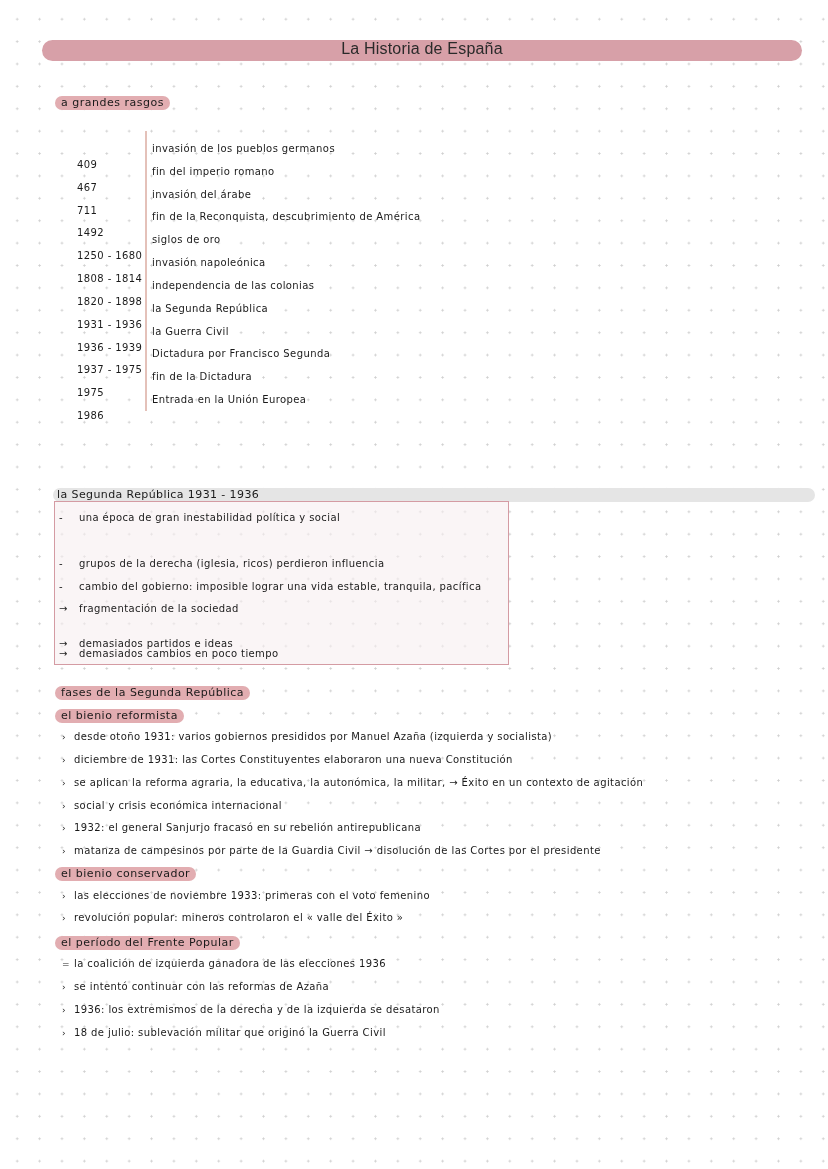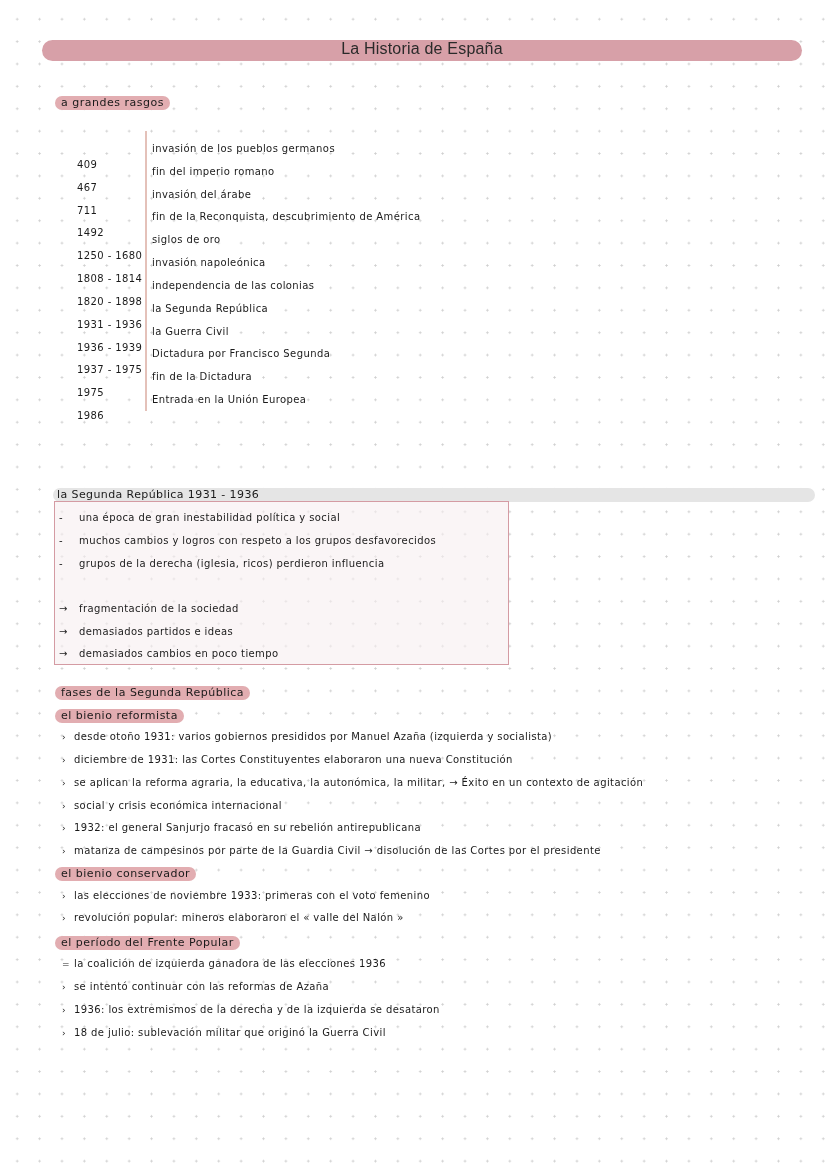--- a/index.html
+++ b/index.html
@@ -102,38 +102,38 @@
   <div class="tl-row" style="top:394px">
       <span class="tl-year">1986</span>
       <span class="tl-event">Entrada en la Unión Europea</span>
     </div>
 </div>
 
 <div class="rep-bar">la Segunda República 1931 - 1936</div>
 
 <div class="box">
   <div class="box-item" style="top:10px"><span class="mk">-</span><span>una época de gran inestabilidad política y social</span></div>
-  <div class="box-item" style="top:33px"><span class="mk">-</span><span>muchos cambios y logros con respeto a los grupos desfavorecidos</span></div>
   <div class="box-item" style="top:56px"><span class="mk">-</span><span>grupos de la derecha (iglesia, ricos) perdieron influencia</span></div>
+  <div class="box-item" style="top:79px"><span class="mk">-</span><span>cambio del gobierno: imposible lograr una vida estable, tranquila, pacífica</span></div>
   <div class="box-item" style="top:101px"><span class="mk">→</span><span>fragmentación de la sociedad</span></div>
-  <div class="box-item" style="top:124px"><span class="mk">→</span><span>demasiados partidos e ideas</span></div>
+  <div class="box-item" style="top:136px"><span class="mk">→</span><span>demasiados partidos e ideas</span></div>
   <div class="box-item" style="top:146px"><span class="mk">→</span><span>demasiados cambios en poco tiempo</span></div>
 </div>
 
 <span class="hl" style="left:55px; top:686px;">fases de la Segunda República</span>
 
 <span class="hl" style="left:55px; top:709px;">el bienio reformista</span>
 <div class="line" style="left:62px; top:731px"><span class="mk">›</span><span>desde otoño 1931: varios gobiernos presididos por Manuel Azaña (izquierda y socialista)</span></div>
 <div class="line" style="left:62px; top:754px"><span class="mk">›</span><span>diciembre de 1931: las Cortes Constituyentes elaboraron una nueva Constitución</span></div>
 <div class="line" style="left:62px; top:777px"><span class="mk">›</span><span>se aplican la reforma agraria, la educativa, la autonómica, la militar, → Éxito en un contexto de agitación</span></div>
 <div class="line" style="left:62px; top:800px"><span class="mk">›</span><span>social y crisis económica internacional</span></div>
 <div class="line" style="left:62px; top:822px"><span class="mk">›</span><span>1932: el general Sanjurjo fracasó en su rebelión antirepublicana</span></div>
 <div class="line" style="left:62px; top:845px"><span class="mk">›</span><span>matanza de campesinos por parte de la Guardia Civil → disolución de las Cortes por el presidente</span></div>
 
 <span class="hl" style="left:55px; top:867px;">el bienio conservador</span>
 <div class="line" style="left:62px; top:890px"><span class="mk">›</span><span>las elecciones de noviembre 1933: primeras con el voto femenino</span></div>
-<div class="line" style="left:62px; top:912px"><span class="mk">›</span><span>revolución popular: mineros elaboraron el « valle del Nalón »</span></div>
+<div class="line" style="left:62px; top:912px"><span class="mk">›</span><span>revolución popular: mineros controlaron el « valle del Éxito »</span></div>
 
 <span class="hl" style="left:55px; top:936px;">el período del Frente Popular</span>
 <div class="line" style="left:62px; top:958px"><span class="mk">=</span><span>la coalición de izquierda ganadora de las elecciones 1936</span></div>
 <div class="line" style="left:62px; top:981px"><span class="mk">›</span><span>se intentó continuar con las reformas de Azaña</span></div>
 <div class="line" style="left:62px; top:1004px"><span class="mk">›</span><span>1936: los extremismos de la derecha y de la izquierda se desataron</span></div>
 <div class="line" style="left:62px; top:1027px"><span class="mk">›</span><span>18 de julio: sublevación militar que originó la Guerra Civil</span></div>
 
 </body></html>

